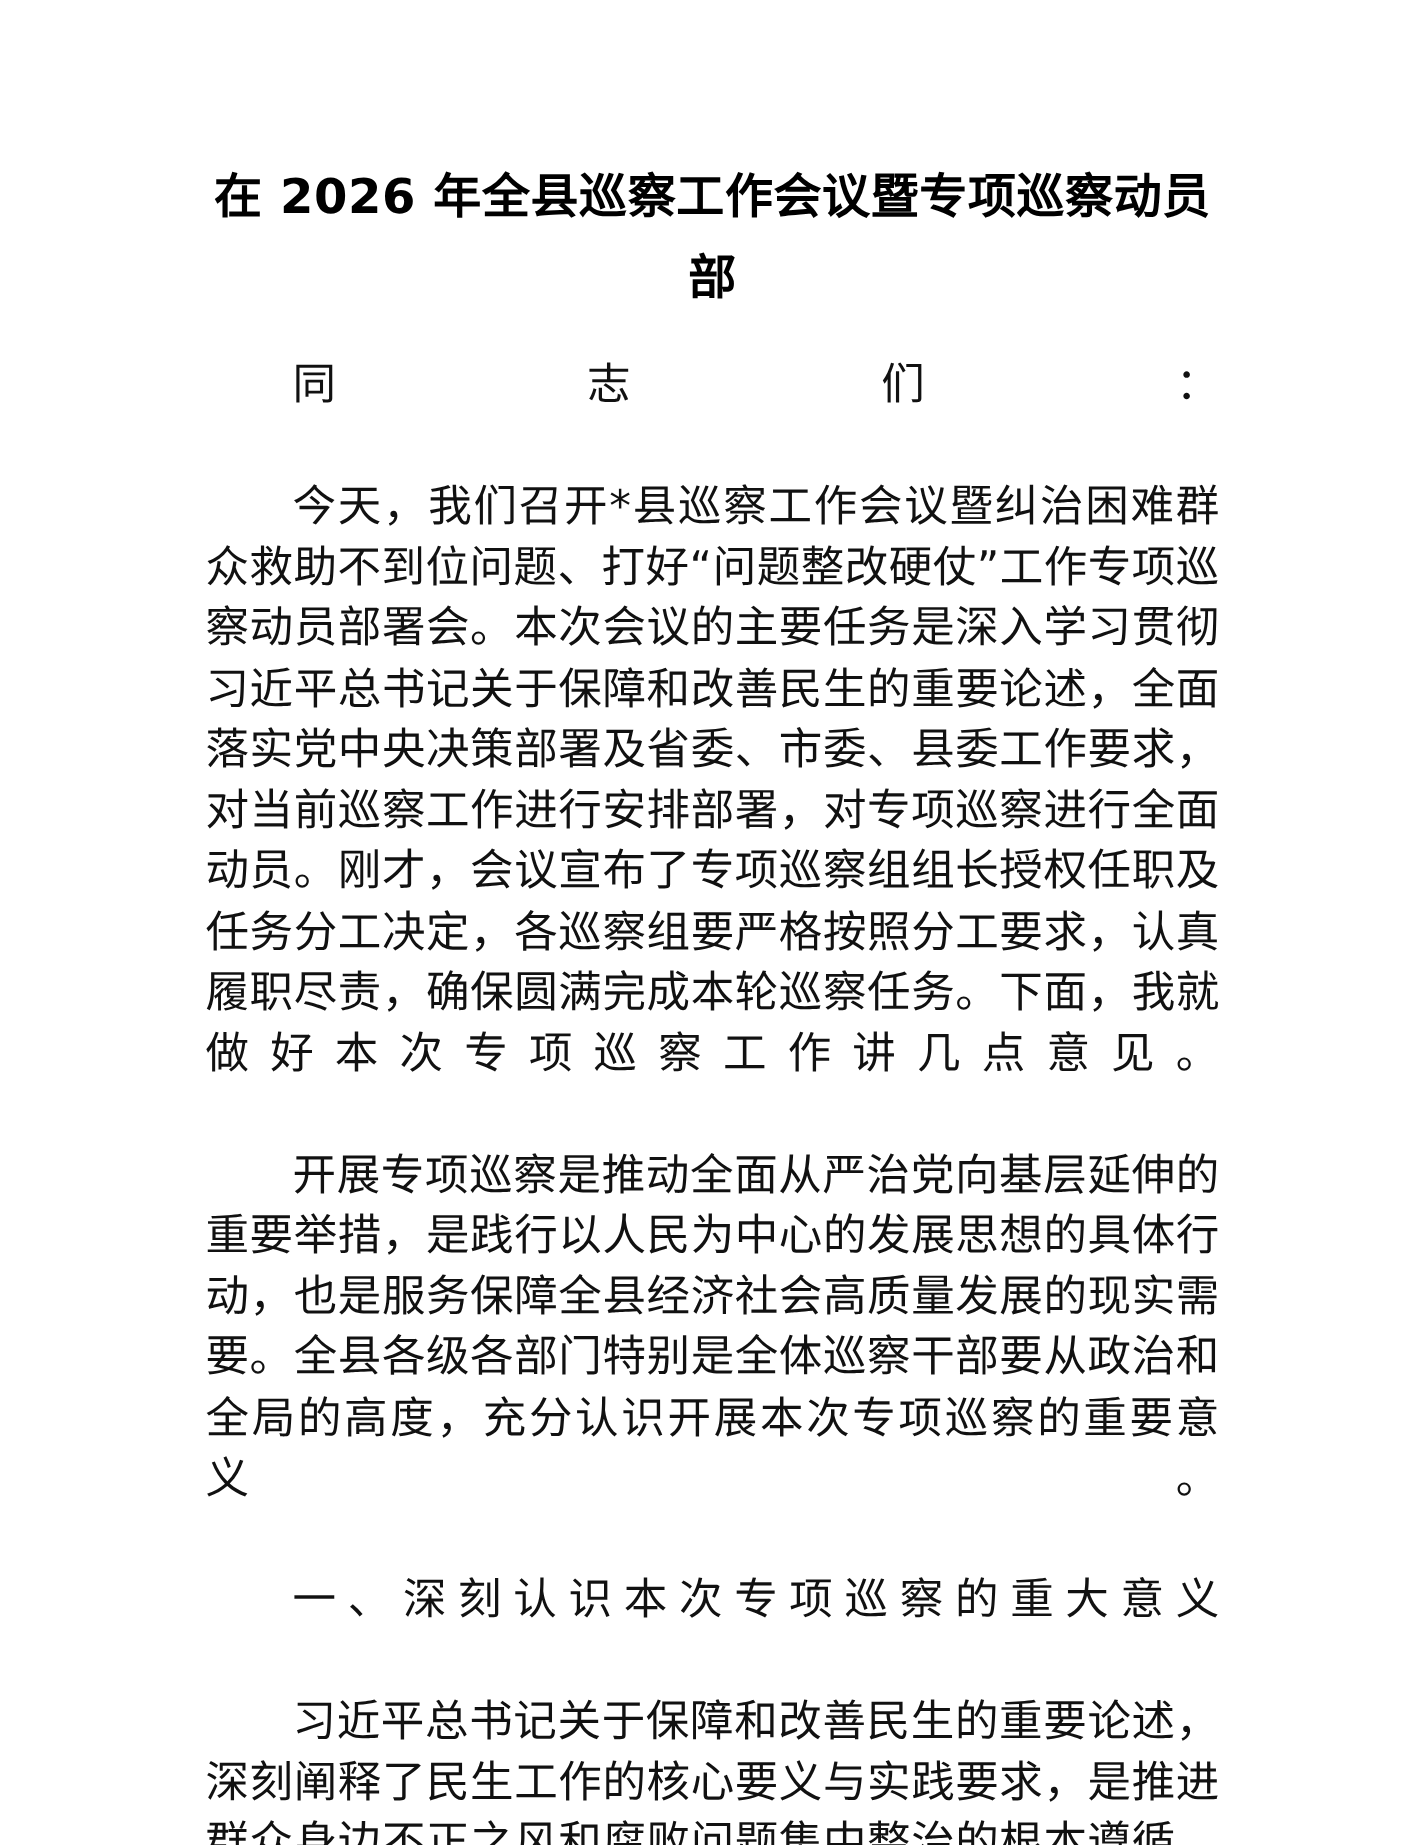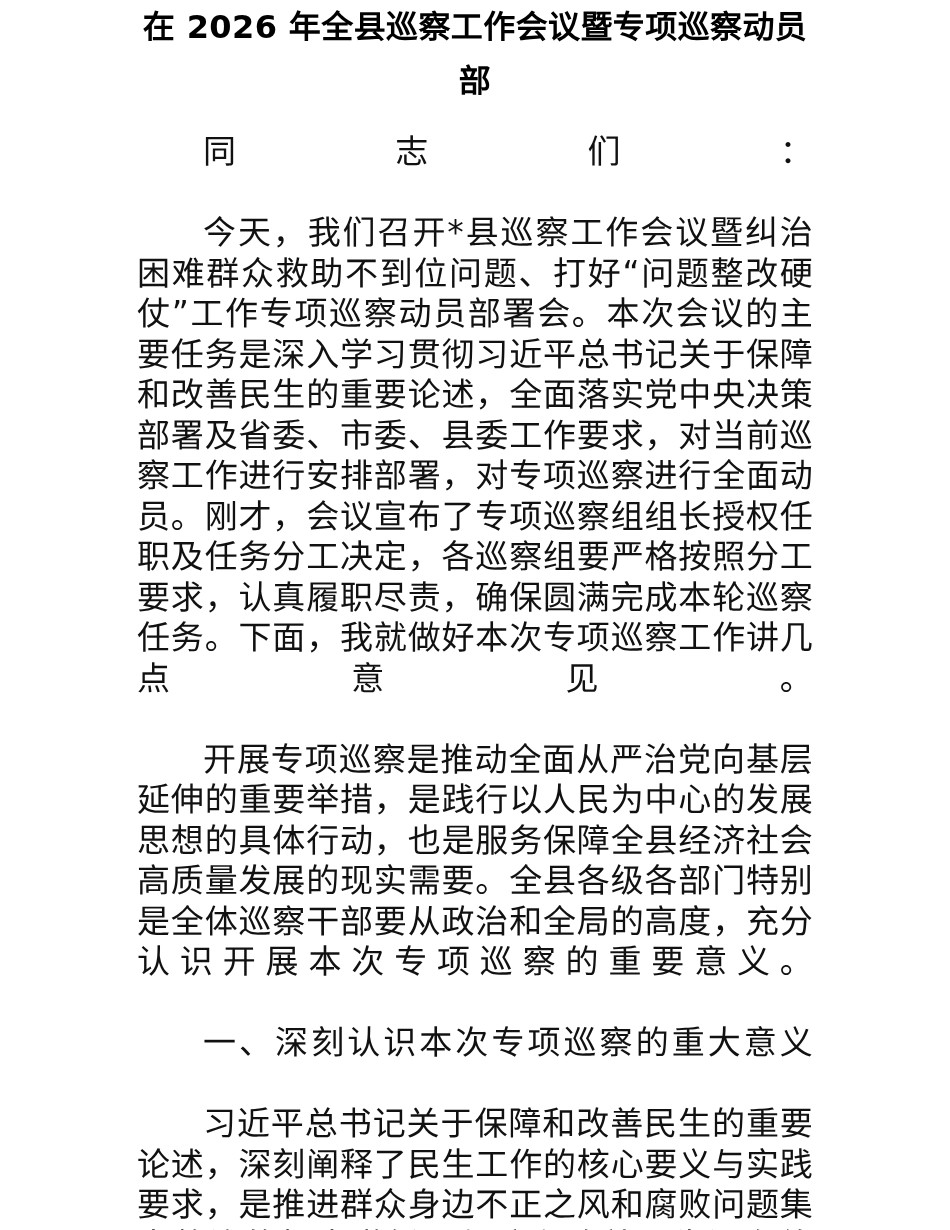--- a/index.html
+++ b/index.html
@@ -31,40 +31,41 @@
   .page-inner {
     position: absolute;
     left: 137px;
     top: 0;
     width: 676px;
   }
 
   
   .doc-title {
     margin: 0;
+    padding-top: 104px;
     font-family: "DejaVu Sans", "Liberation Sans", sans-serif;
     font-weight: 700;
     font-size: 32px;
     line-height: 54px;
     text-align: center;
     letter-spacing: 0.4px;
     color: #000000;
     word-break: break-all;
   }
 
   
   .body-block {
     margin-top: 24px;
   }
 
   p.para {
     margin: 0;
     font-family: "DejaVu Sans", "Liberation Sans", sans-serif;
     font-weight: 400;
-    font-size: 33px;
+    font-size: 29px;
     line-height: 40.5px;
     color: #111111;
     text-align: justify;
     text-justify: inter-ideograph;
     word-break: break-all;
     letter-spacing: 0.15px;
   }
 
   p.indent2 {
     text-indent: 2em;

